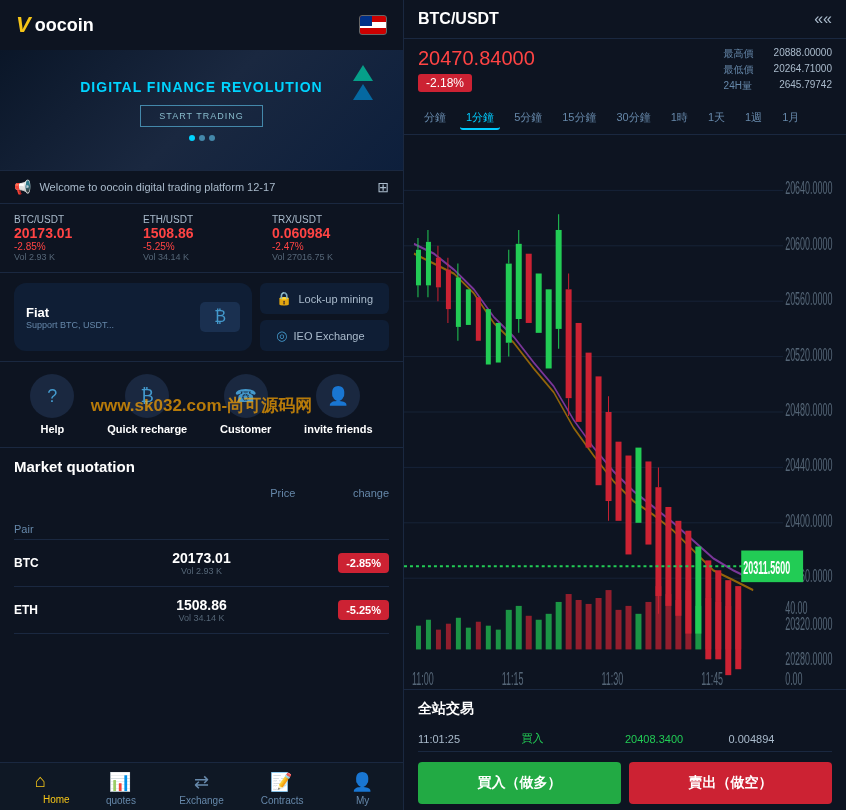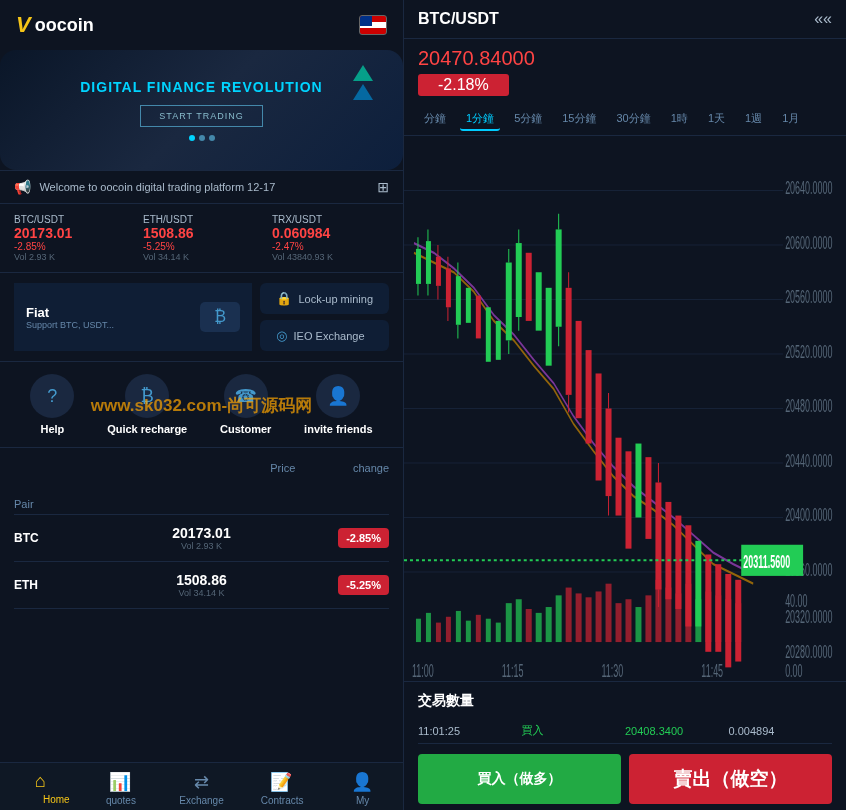--- a/index.html
+++ b/index.html
@@ -68,21 +68,20 @@
     .banner {
       background: linear-gradient(135deg, #0a1628 0%, #1a2840 50%, #0d1f3c 100%);
       margin: 0;
       padding: 20px 16px;
       position: relative;
       min-height: 120px;
       display: flex;
       flex-direction: column;
       align-items: center;
       justify-content: center;
-      border-radius: 16px;
     }
     .banner-triangles {
       position: absolute;
       right: 30px;
       top: 15px;
       display: flex;
       flex-direction: column;
       gap: 3px;
     }
     .triangle {
@@ -190,21 +189,21 @@
     
     .services {
       display: flex;
       padding: 10px 14px;
       gap: 8px;
       border-bottom: 1px solid #1a2840;
     }
     .service-fiat {
       flex: 1;
       background: #0f1e35;
-      border-radius: 0;
+      border-radius: 12px;
       padding: 10px 12px;
       display: flex;
       align-items: center;
       justify-content: space-between;
     }
     .service-fiat-left .title {
       color: white;
       font-size: 13px;
       font-weight: 600;
     }
@@ -421,23 +420,23 @@
     }
     .price-left .big-price {
       color: #ff4444;
       font-size: 20px;
       font-weight: 400;
     }
     .price-badge {
       display: inline-block;
       background: #cc2233;
       color: white;
-      padding: 2px 20px;
+      padding: 2px 8px;
       border-radius: 3px;
-      font-size: 16px;
+      font-size: 12px;
       margin-top: 4px;
     }
     .price-right {
       text-align: right;
     }
     .price-stat-row {
       display: flex;
       justify-content: space-between;
       gap: 20px;
       margin-bottom: 2px;
@@ -546,21 +545,21 @@
       font-weight: 700;
       border-radius: 4px;
       cursor: pointer;
     }
     .btn-sell {
       flex: 1;
       background: #cc2233;
       color: white;
       border: none;
       padding: 12px;
-      font-size: 19px;
+      font-size: 14px;
       font-weight: 700;
       border-radius: 4px;
       cursor: pointer;
     }
   </style>
 </head>
 <body>
 
 <div class="left-panel">
 
@@ -602,21 +601,21 @@
     <div class="ticker-item">
       <div class="ticker-pair">ETH/USDT</div>
       <div class="ticker-price">1508.86</div>
       <div class="ticker-change">-5.25%</div>
       <div class="ticker-vol">Vol 34.14 K</div>
     </div>
     <div class="ticker-item">
       <div class="ticker-pair">TRX/USDT</div>
       <div class="ticker-price">0.060984</div>
       <div class="ticker-change">-2.47%</div>
-      <div class="ticker-vol">Vol 43840.93 K</div>
+      <div class="ticker-vol">Vol 27016.75 K</div>
     </div>
   </div>
 
   <div class="services">
     <div class="service-fiat">
       <div class="service-fiat-left">
         <div class="title">Fiat</div>
         <div class="sub">Support BTC, USDT...</div>
       </div>
       <div class="service-fiat-icon">₿</div>
@@ -646,20 +645,21 @@
       <div class="action-icon-wrap">☎</div>
       <span class="action-label">Customer</span>
     </div>
     <div class="action-item">
       <div class="action-icon-wrap">👤</div>
       <span class="action-label">invite friends</span>
     </div>
   </div>
 
   <div class="market-section">
+    <div class="market-title">Market quotation</div>
     <div class="market-header">
       <span class="col-pair">Pair</span>
       <span class="col-price">Price</span>
       <span class="col-change">change</span>
     </div>
 
     <div class="market-row">
       <span class="pair-name">BTC</span>
       <div class="price-col">
         <div class="price-main">20173.01</div>
@@ -713,20 +713,34 @@
 
   <div class="chart-header">
     <span class="chart-title">BTC/USDT</span>
     <span class="chart-back">««</span>
   </div>
 
   <div class="price-section">
     <div class="price-left">
       <div class="big-price">20470.84000</div>
       <span class="price-badge">-2.18%</span>
+    </div>
+    <div class="price-right">
+      <div class="price-stat-row">
+        <span class="price-stat-label">最高價</span>
+        <span class="price-stat-val">20888.00000</span>
+      </div>
+      <div class="price-stat-row">
+        <span class="price-stat-label">最低價</span>
+        <span class="price-stat-val">20264.71000</span>
+      </div>
+      <div class="price-stat-row">
+        <span class="price-stat-label">24H量</span>
+        <span class="price-stat-val">2645.79742</span>
+      </div>
     </div>
   </div>
 
   <div class="time-tabs">
     <span class="time-tab">分鐘</span>
     <span class="time-tab active">1分鐘</span>
     <span class="time-tab">5分鐘</span>
     <span class="time-tab">15分鐘</span>
     <span class="time-tab">30分鐘</span>
     <span class="time-tab">1時</span>
@@ -876,21 +890,21 @@
 
       <text x="382" y="250" fill="#556677" font-size="9">20320.0000</text>
       <text x="382" y="268" fill="#556677" font-size="9">20280.0000</text>
 
       <text x="382" y="242" fill="#556677" font-size="9">40.00</text>
       <text x="382" y="278" fill="#556677" font-size="9">0.00</text>
     </svg>
   </div>
 
   <div class="trading-section">
-    <div class="trading-title">交易數量</div>
+    <div class="trading-title">全站交易</div>
     <div class="trading-row">
       <span>11:01:25</span>
       <span class="dir-buy">買入</span>
       <span class="price-g">20408.3400</span>
       <span>0.004894</span>
     </div>
 
     <div class="action-buttons">
       <button class="btn-buy">買入（做多）</button>
       <button class="btn-sell">賣出（做空）</button>

